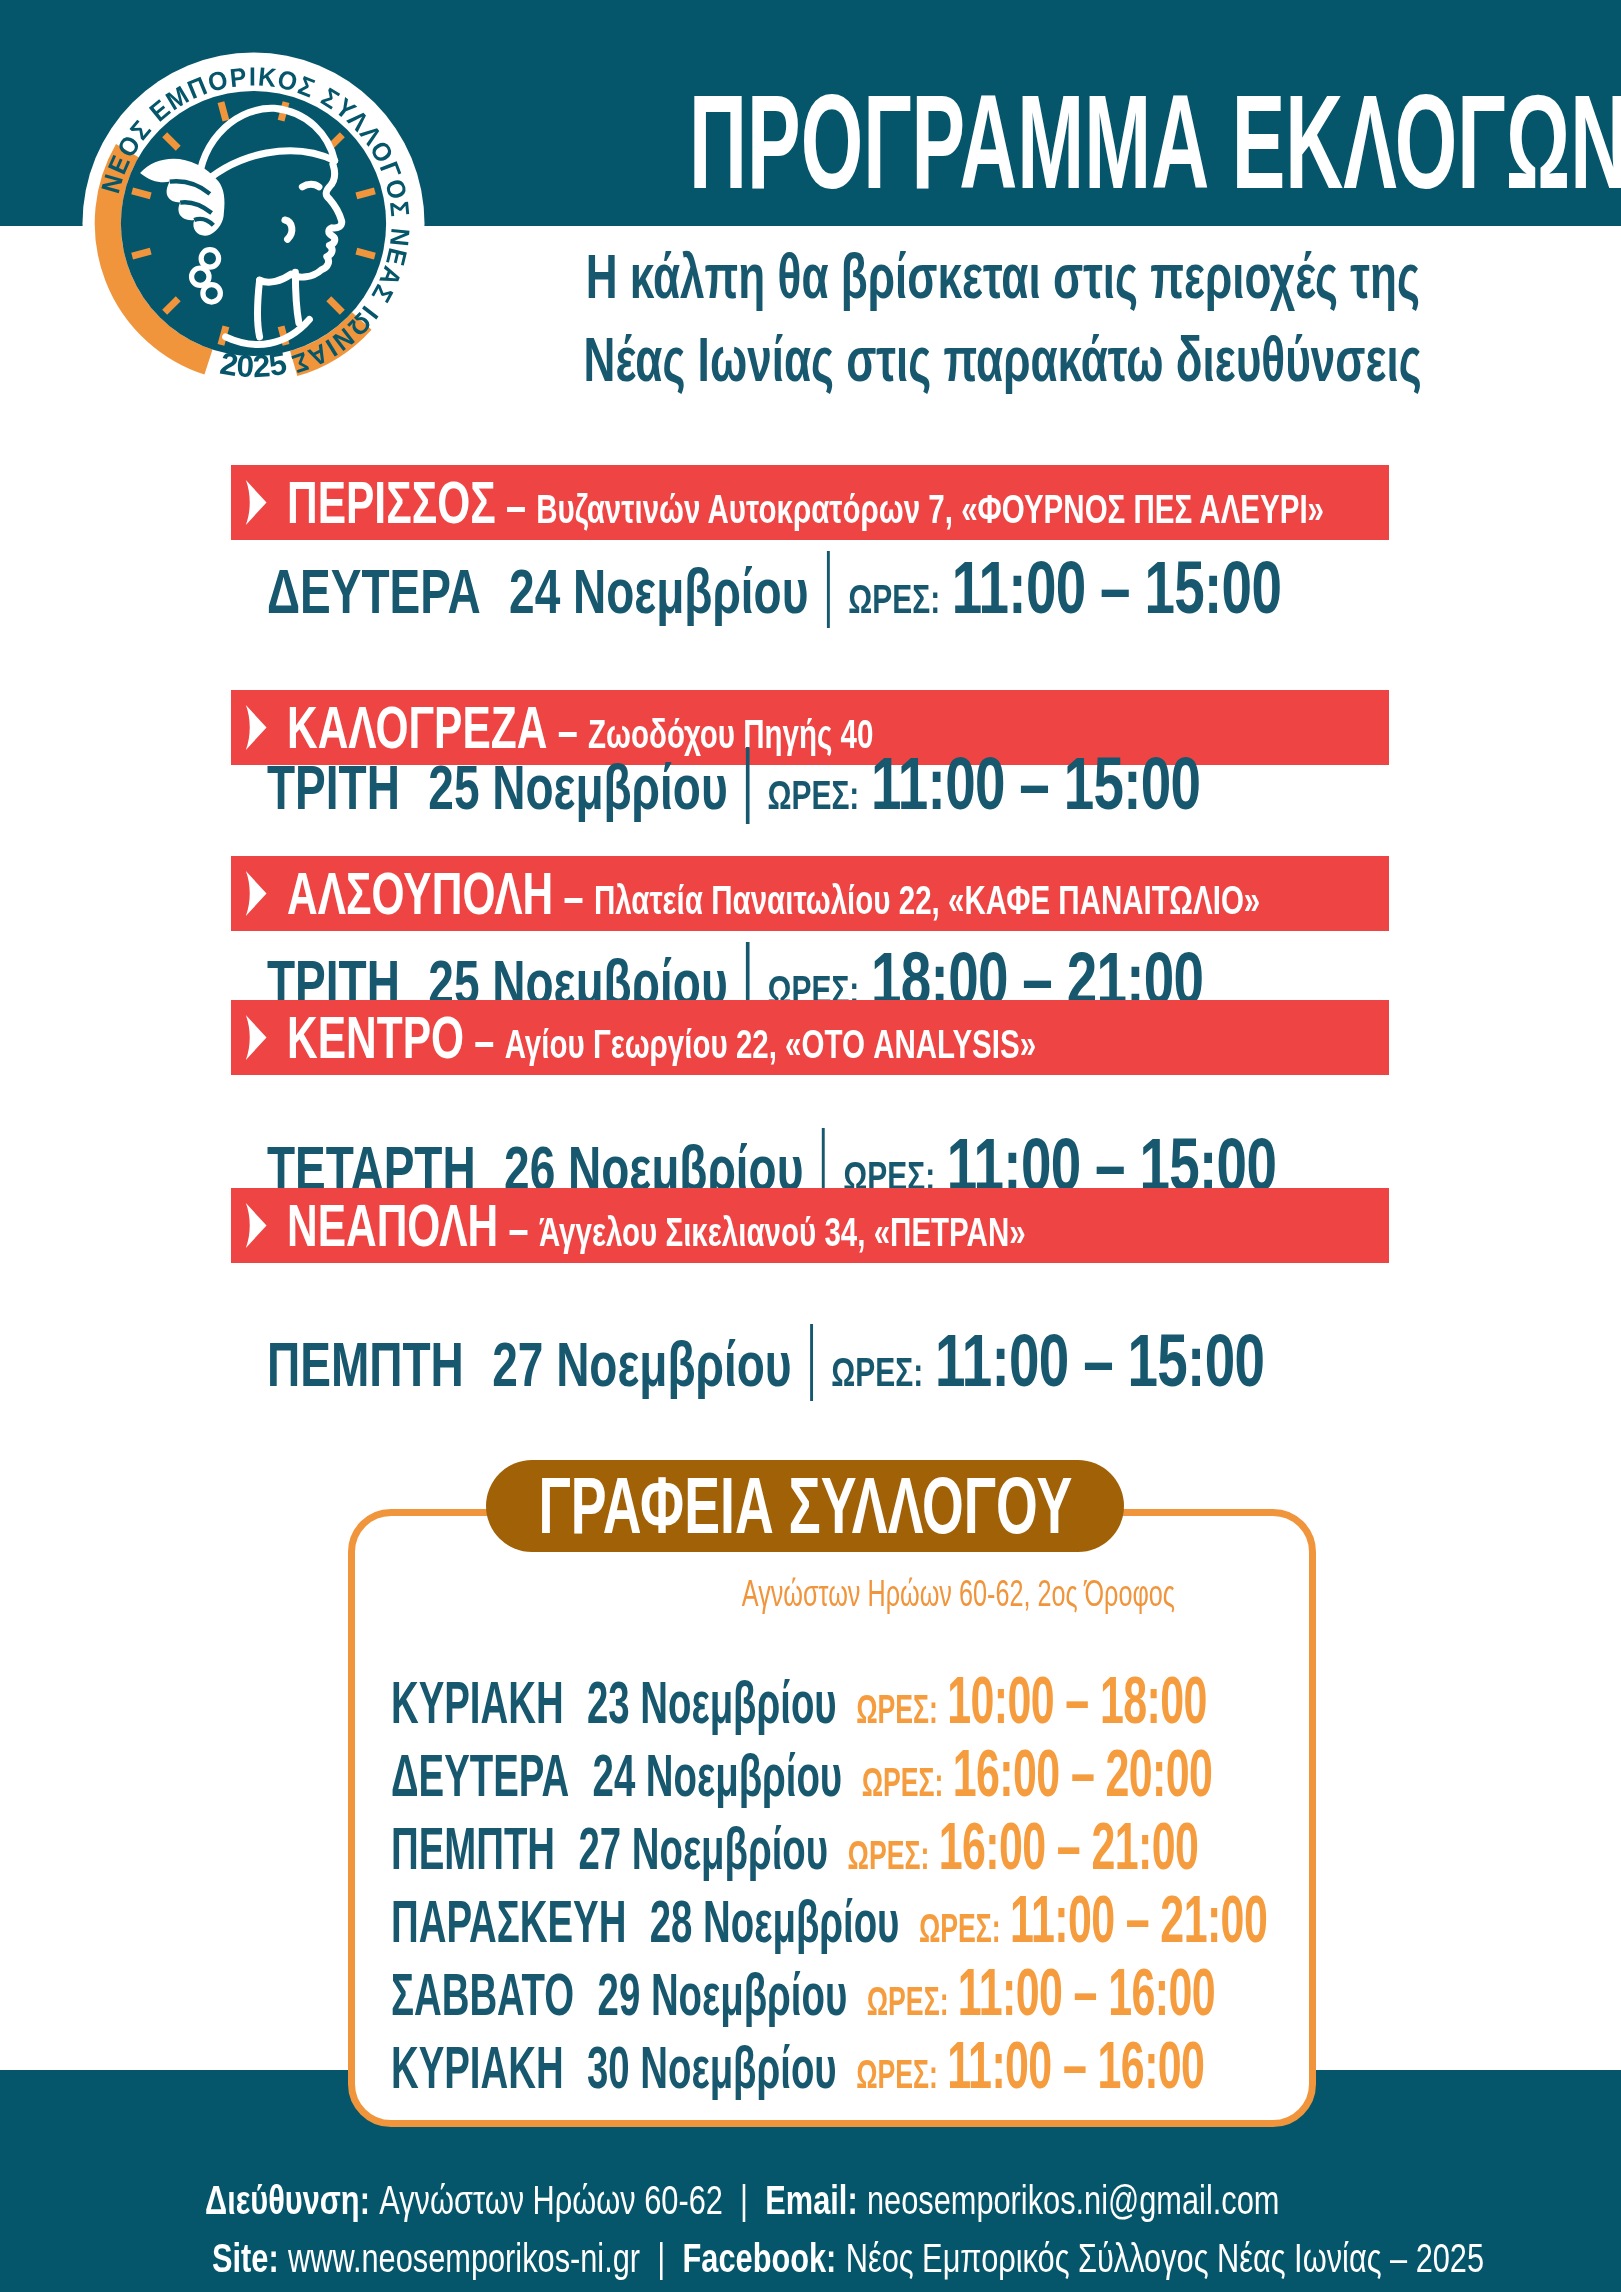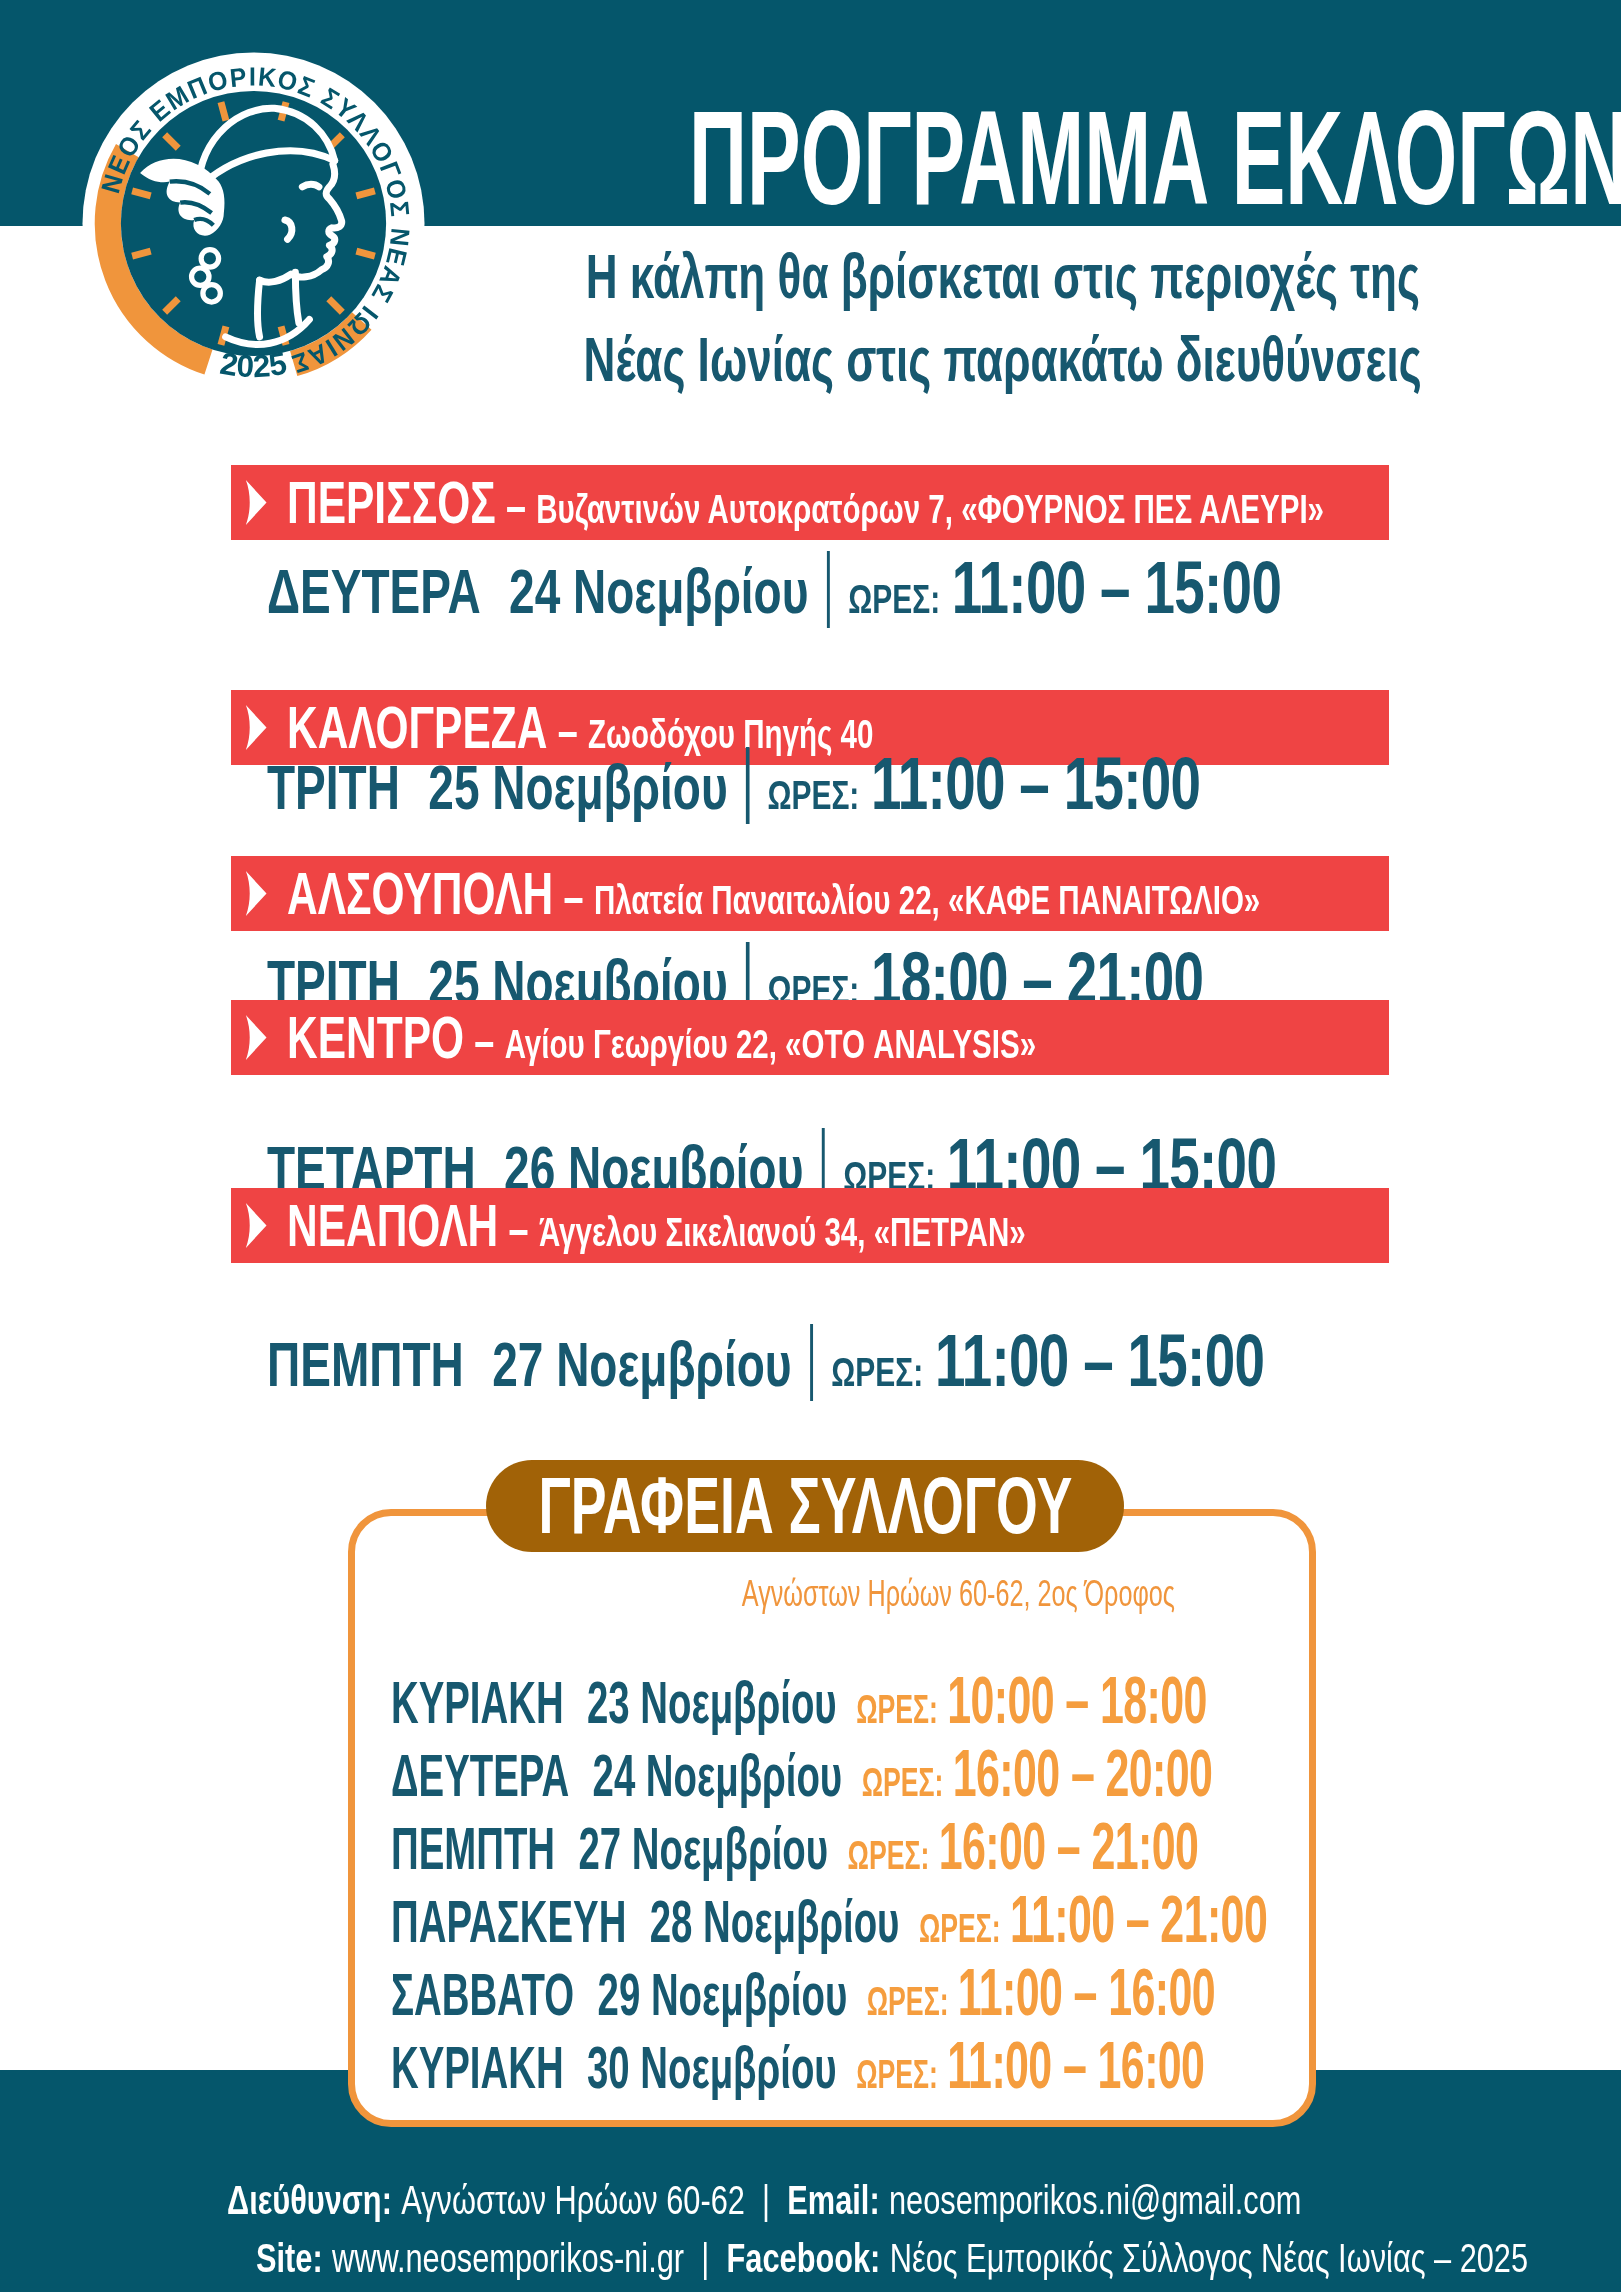--- a/index.html
+++ b/index.html
@@ -9,21 +9,21 @@
     font-family:"Liberation Sans","DejaVu Sans",sans-serif; overflow:hidden;
   }
   .band { position:absolute; left:0; width:1621px; background:#05566B; }
   .band.top { top:0; height:226px; }
   .band.bottom { top:2070px; height:223px; }
 
   .sqz { display:inline-flex; align-items:baseline; white-space:nowrap;
          transform:scaleX(var(--sx,.75)); transform-origin:0 50%; }
   .sqz.c { transform-origin:50% 50%; }
 
-  .title { position:absolute; left:376px; top:91px; width:1155px; text-align:center;
+  .title { position:absolute; left:376px; top:75px; width:1155px; text-align:center;
            font-size:134px; line-height:134px; font-weight:bold; color:#ffffff; }
   .subtitle { position:absolute; left:376px; top:235px; width:1254px; text-align:center;
               color:#17586F; font-weight:bold; }
   .subtitle .line { font-size:63px; line-height:83px; }
 
   .logo { position:absolute; left:79px; top:49px; }
 
   .banner { position:absolute; left:231px; width:1158px; height:75px; background:#ef4444;
             display:flex; align-items:center; }
   .banner .chev { margin-left:14.3px; flex:none; }
@@ -53,21 +53,21 @@
   .orows { position:absolute; left:391px; top:1662px; }
   .orow { height:73px; display:flex; align-items:baseline; --sx:.65;
           transform:scaleX(var(--sx)); transform-origin:0 50%;
           font-weight:bold; white-space:nowrap; }
   .o-day  { font-size:59px; color:#17586F; }
   .o-date { font-size:59px; color:#17586F; margin-left:36px; }
   .o-label{ font-size:41px; color:#F59D3E; margin-left:30px; }
   .o-time { font-size:66px; color:#F59D3E; margin-left:14.3px; letter-spacing:-0.9px; }
 
   .fline { position:absolute; left:0; width:1485px; text-align:center; color:#ffffff;
-           font-size:41px; line-height:52px;padding-left:44px; }
+           font-size:41px; line-height:52px; }
   .fline .sqz { --sx:.75; }
   .f-label { font-weight:bold; margin-right:12.5px; }
   .f-sep { padding:0 23px; font-weight:normal; }
 </style>
 </head>
 <body>
 
 <div class="page">
 
   <div class="band top"></div>

